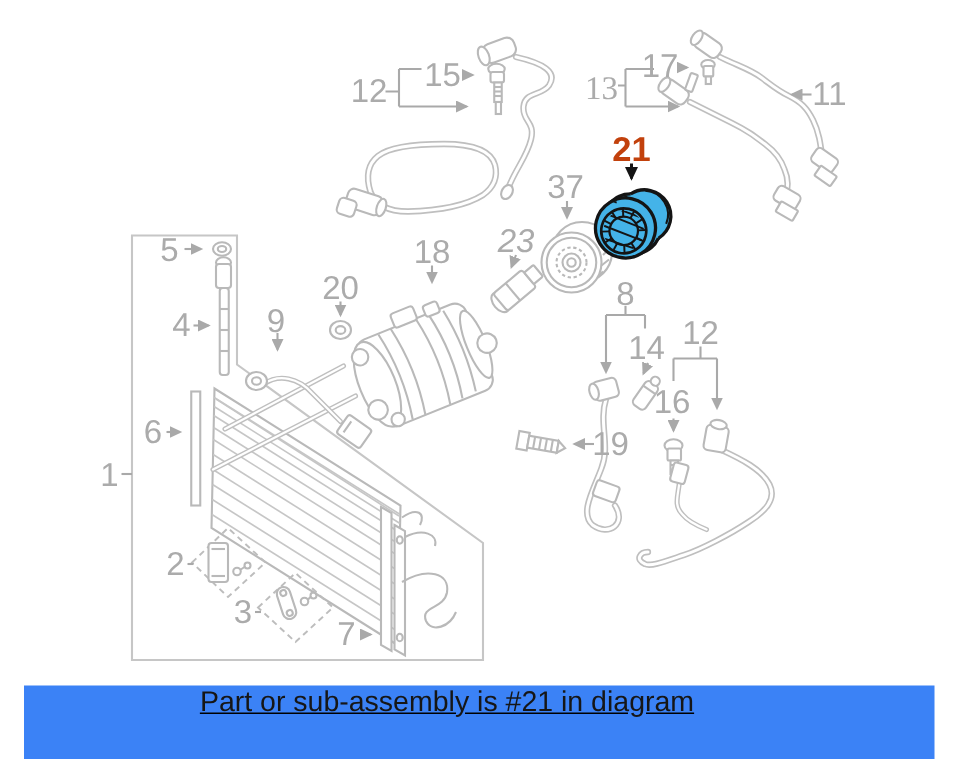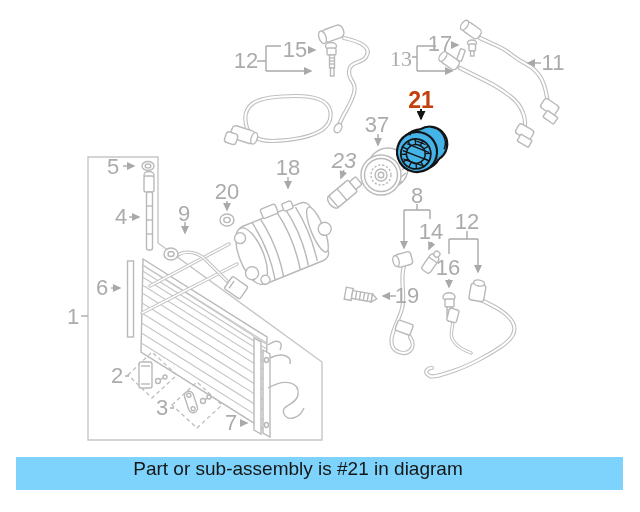--- a/index.html
+++ b/index.html
@@ -12,21 +12,21 @@
   .cl{fill:none;stroke:#a9a9a9;stroke-width:1.4;}
   .clb{fill:none;stroke:#151515;stroke-width:2;}
   .dash{fill:none;stroke:#bdbdbd;stroke-width:1.3;stroke-dasharray:4 3;}
   .to{fill:none;stroke:#bfbfbf;stroke-width:4.2;stroke-linecap:round;}
   .ti{fill:none;stroke:#ffffff;stroke-width:2;stroke-linecap:round;}
   .tos{fill:none;stroke:#bfbfbf;stroke-width:3.4;stroke-linecap:round;}
   .tis{fill:none;stroke:#ffffff;stroke-width:1.5;stroke-linecap:round;}
   .bk{stroke:#141414;fill:none;}
   .callout{position:absolute;transform:translate(-50%,-50%);font-size:22px;color:#ababab;}
   .callout.hl{font-size:23px;font-weight:bold;color:#c2410c;}
-  .banner{position:absolute;left:16px;top:457px;width:607px;height:33px;background:#7dd3fc;}
+  .banner{position:absolute;left:16px;top:457px;width:607px;height:49px;background:#3b82f6;text-decoration:underline;}
   .banner-text{padding:1px 43px 0 0;text-align:center;font-size:19px;line-height:22px;color:#161616;}
 </style>
 </head>
 <body>
 
 <div id="stage">
 <svg width="640" height="512" viewBox="0 0 640 512">
   <defs>
     <marker id="ah" markerWidth="9" markerHeight="8" refX="7" refY="4" orient="auto" markerUnits="userSpaceOnUse">
       <path d="M0,0 L8.5,4 L0,8 Z" fill="#a9a9a9"></path>

